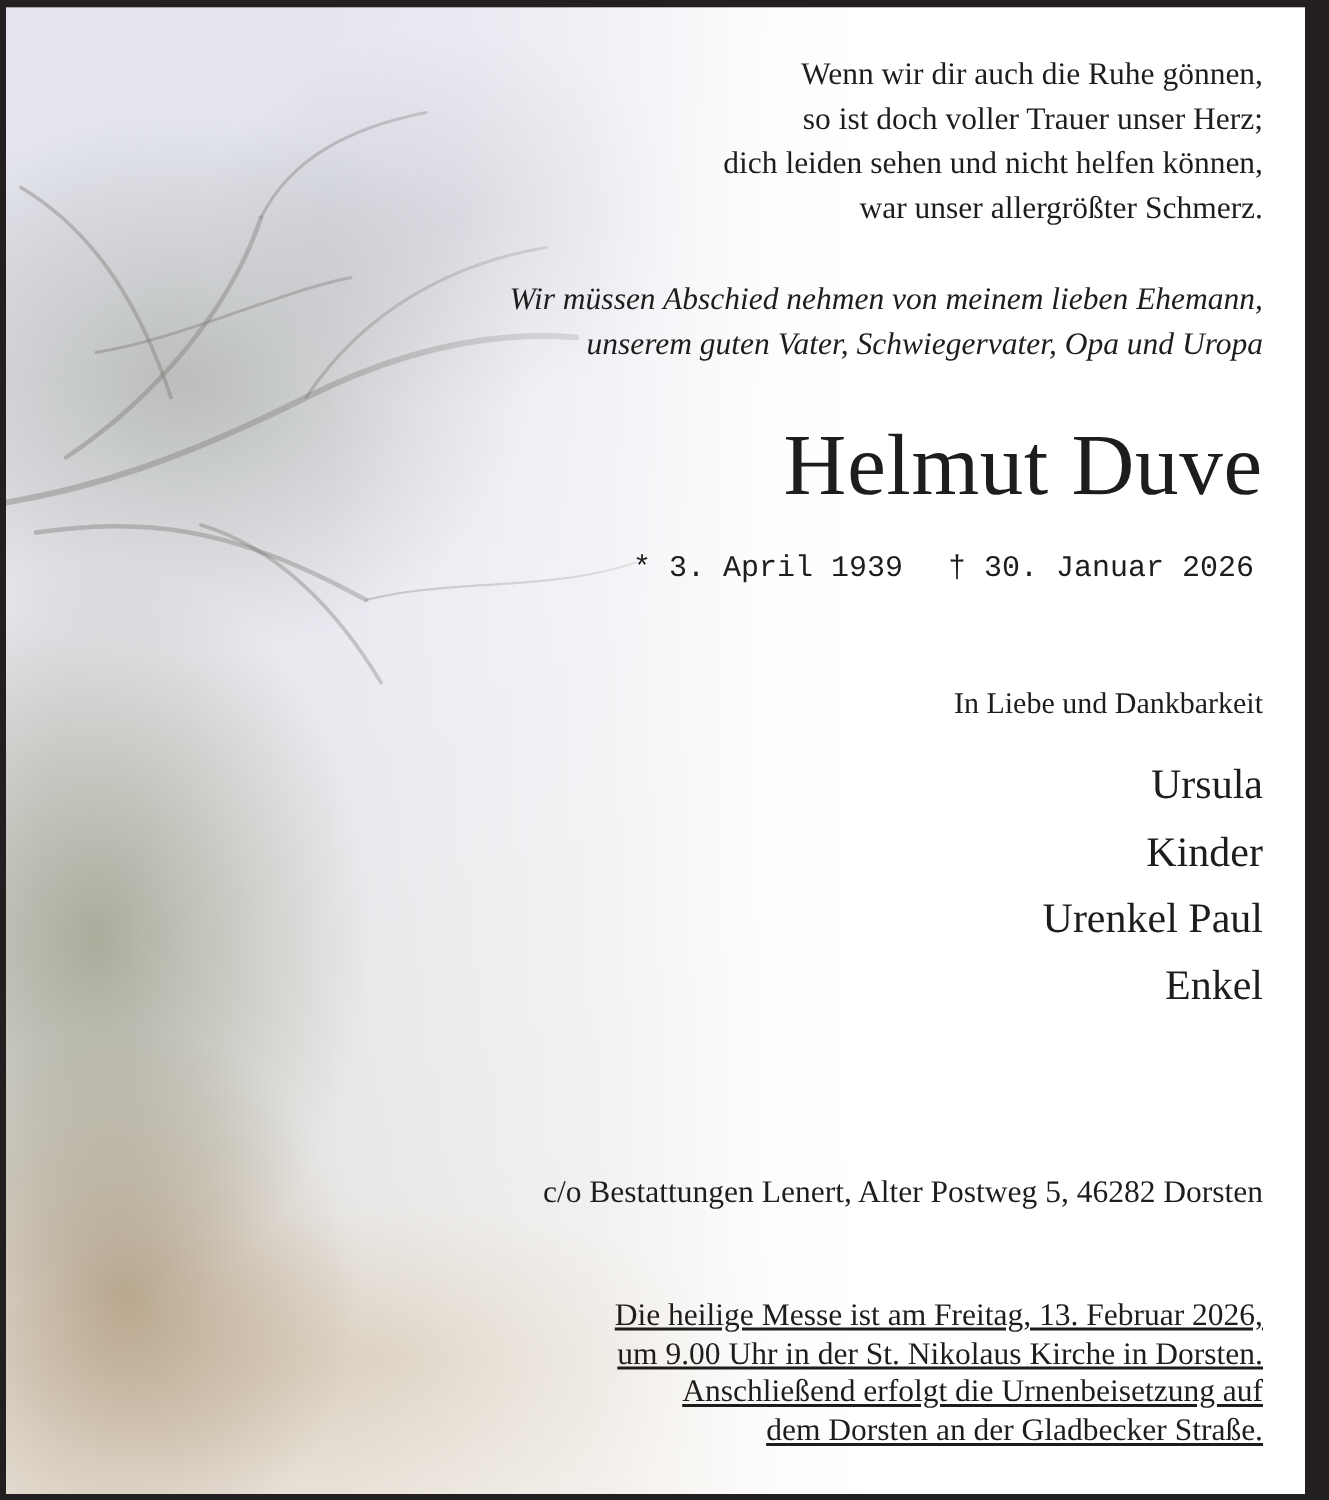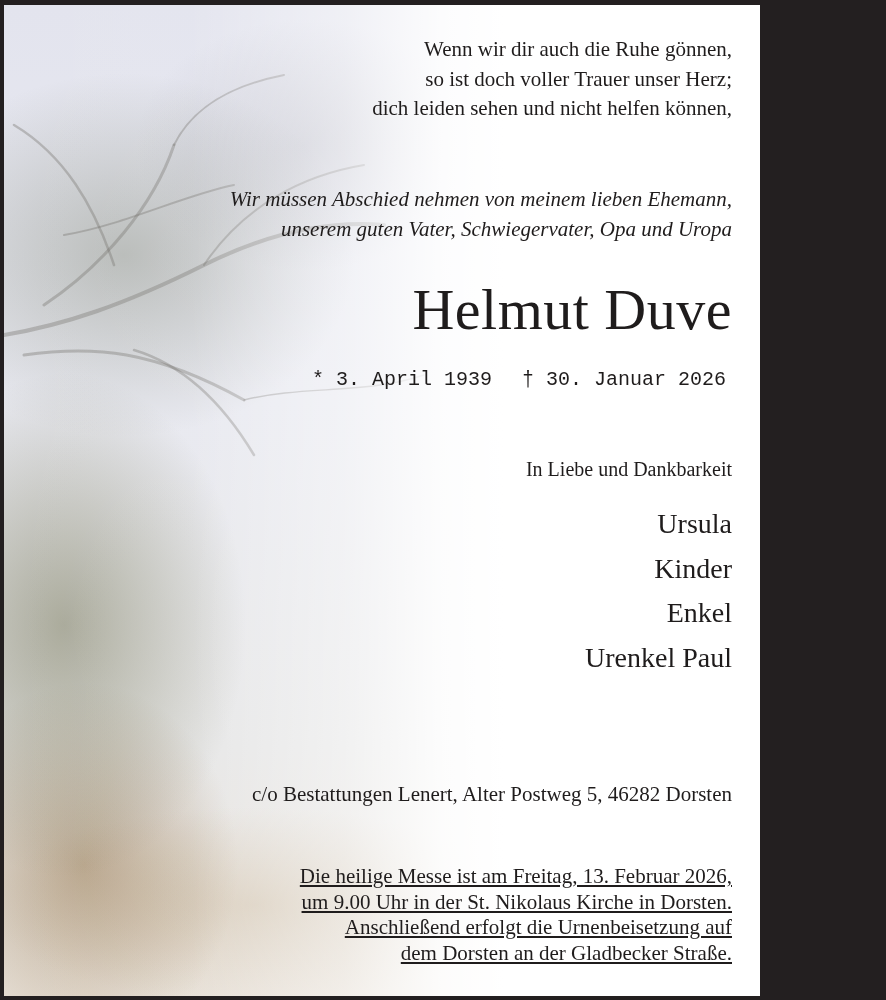--- a/index.html
+++ b/index.html
@@ -10,25 +10,24 @@
     body {
       width: 886px;
       height: 1000px;
       overflow: hidden;
       position: relative;
     }
     .frame {
       position: absolute;
       left: 4px;
       top: 5px;
-      width: 716px;
+      width: 866px;
       height: 991px;
       background: #ffffff;
       overflow: hidden;
-      padding-left: 40px;
     }
     
     .bg {
       position: absolute;
       inset: 0;
       background:
         radial-gradient(ellipse 260px 360px at 60px 620px, rgba(120,120,90,0.55), rgba(120,120,90,0) 70%),
         radial-gradient(ellipse 220px 260px at 80px 860px, rgba(150,120,80,0.55), rgba(150,120,80,0) 70%),
         radial-gradient(ellipse 380px 140px at 250px 900px, rgba(200,180,150,0.45), rgba(200,180,150,0) 70%),
         radial-gradient(ellipse 330px 260px at 120px 250px, rgba(130,135,120,0.45), rgba(130,135,120,0) 70%),
@@ -151,40 +150,41 @@
       <path d="M10 120 C60 150 90 200 110 260" stroke-width="2.5"></path>
     </g>
   </svg>
   <div class="fade"></div>
 
   <div class="content">
     <div class="poem">
       <span class="line">Wenn wir dir auch die Ruhe gönnen,</span>
       <span class="line">so ist doch voller Trauer unser Herz;</span>
       <span class="line">dich leiden sehen und nicht helfen können,</span>
+      <span class="line">war unser allergrößter Schmerz.</span>
     </div>
 
     <div class="farewell">
       <span class="line">Wir müssen Abschied nehmen von meinem lieben Ehemann,</span>
       <span class="line">unserem guten Vater, Schwiegervater, Opa und Uropa</span>
     </div>
 
     <div class="name">Helmut Duve</div>
 
     <div class="dates">
       <span>* 3. April 1939</span><span class="gap"></span><span>† 30. Januar 2026</span>
     </div>
 
     <div class="gratitude">In Liebe und Dankbarkeit</div>
 
     <div class="family">
       <span class="line">Ursula</span>
       <span class="line">Kinder</span>
+      <span class="line">Urenkel Paul</span>
       <span class="line">Enkel</span>
-      <span class="line">Urenkel Paul</span>
     </div>
 
     <div class="address">
       <span class="line">c/o Bestattungen Lenert, Alter Postweg 5, 46282 Dorsten</span>
     </div>
 
     <div class="service">
       <span class="line">Die heilige Messe ist am Freitag, 13. Februar 2026,</span>
       <span class="line">um 9.00 Uhr in der St. Nikolaus Kirche in Dorsten.</span>
       <span class="line">Anschließend erfolgt die Urnenbeisetzung auf</span>

